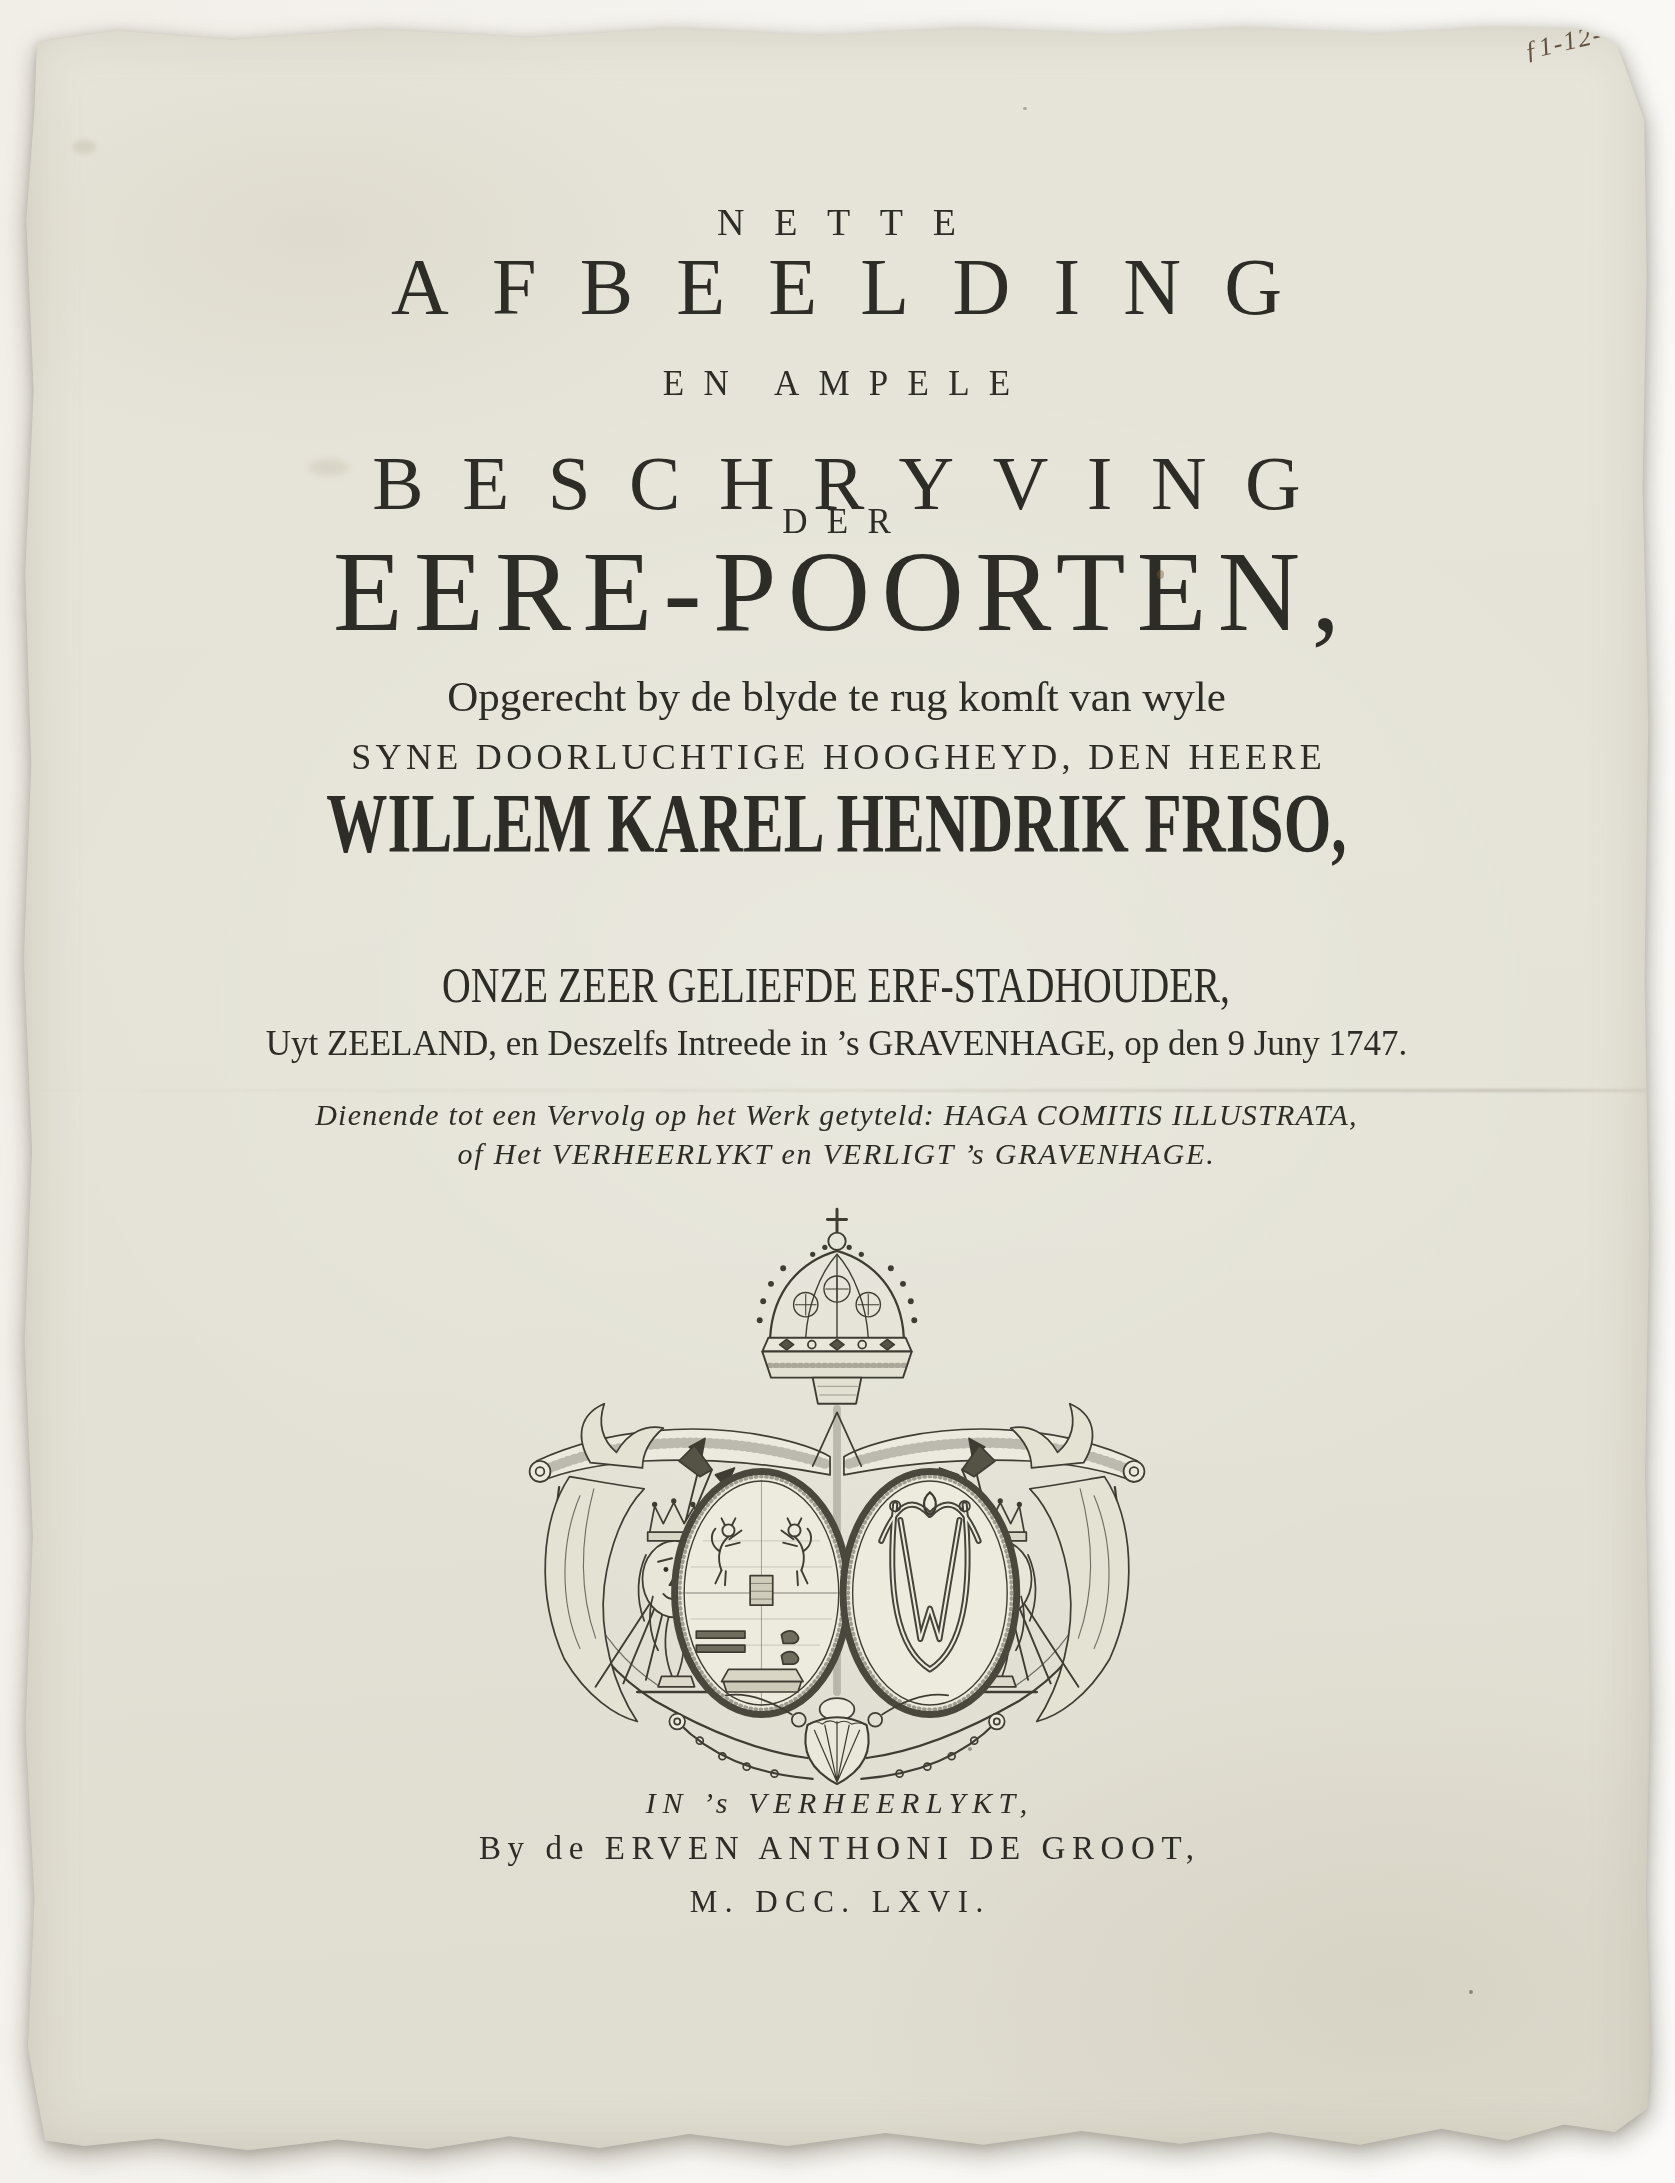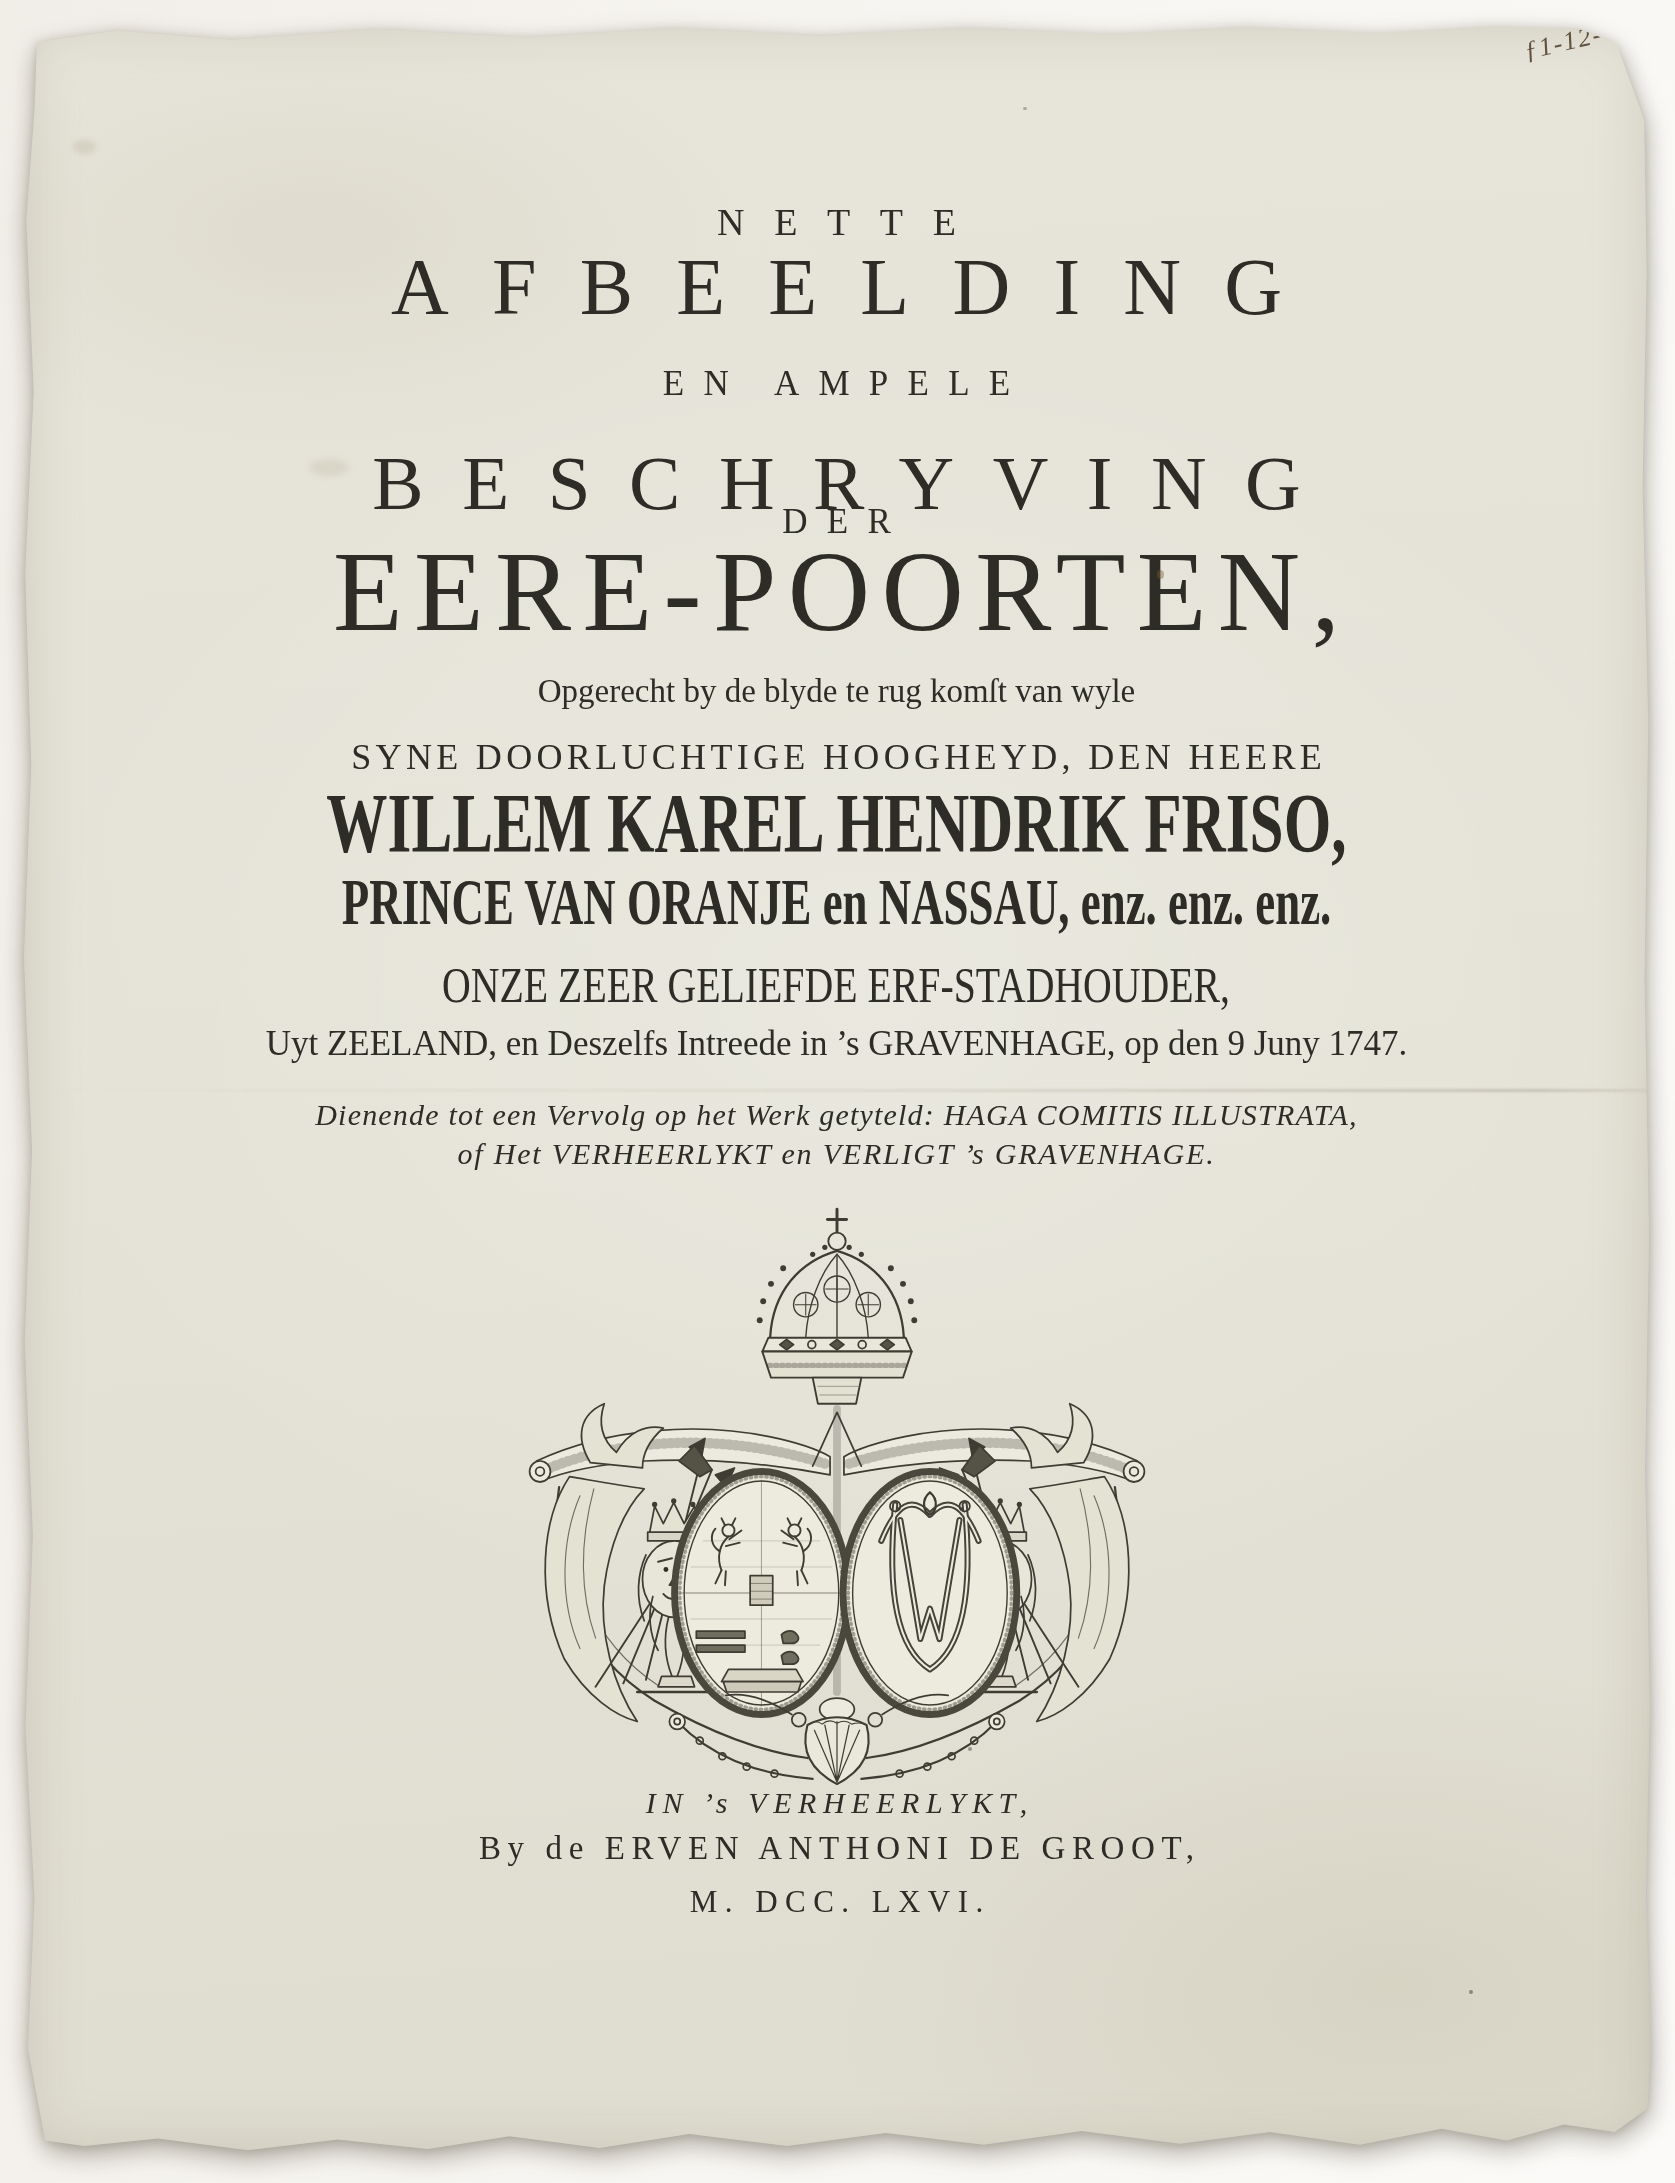--- a/index.html
+++ b/index.html
@@ -34,21 +34,21 @@
   .t-afb{top:229px;font-size:80px;letter-spacing:.54em;}
   .t-afb>span{margin-right:-.54em;}
   .t-enamp{top:348px;font-size:35px;letter-spacing:.55em;}
   .t-enamp>span{margin-right:-.55em;}
   .t-besch{top:383px;font-size:77px;letter-spacing:.5em;}
   .t-besch>span{margin-right:-.5em;margin-top:44px;}
   .t-der{top:486px;font-size:35px;letter-spacing:.55em;text-align:center;}
   .t-der>span{margin-right:-.55em;}
   .t-eere{top:517px;font-size:114px;letter-spacing:.1em;}
   .t-eere>span{margin-right:-.1em;}
-  .t-opger{top:657px;font-size:33px;}
+  .t-opger{top:657px;font-size:43px;}
   .t-syne{top:721px;font-size:36px;letter-spacing:.12em;}
   .t-syne>span{margin-right:-.12em;}
   .t-willem{top:763px;font-size:85px;font-weight:bold;}
   .t-willem>span{transform:scaleX(.72);}
   .t-prince{top:851px;font-size:66px;font-weight:bold;}
   .t-prince>span{transform:scaleX(.68);}
   .t-onze{top:942px;font-size:51px;}
   .t-onze>span{transform:scaleX(.78);}
   .t-uyt{top:1008px;font-size:35px;}
   .t-dien1{top:1082px;font-size:30px;font-style:italic;letter-spacing:.04em;}
@@ -86,21 +86,20 @@
       <div class="line lsfix t-nette"><span>NETTE</span></div>
       <div class="line lsfix t-afb"><span>AFBEELDING</span></div>
       <div class="line lsfix t-enamp"><span>EN AMPELE</span></div>
       <div class="line lsfix t-besch"><span>BESCHRYVING</span></div>
       <div class="line lsfix t-der"><span>DER</span></div>
       <div class="line lsfix t-eere"><span>EERE-POORTEN,</span></div>
 
       <div class="line t-opger">Opgerecht by de blyde te rug komſt van wyle</div>
       <div class="line lsfix t-syne"><span>SYNE DOORLUCHTIGE HOOGHEYD, DEN HEERE</span></div>
       <div class="line cond t-willem"><span>WILLEM KAREL HENDRIK FRISO,</span></div>
-      <div class="line cond t-prince"><span>PRINCE VAN ORANJE en NASSAU, enz. enz. enz.</span></div>
       <div class="line cond t-onze"><span>ONZE ZEER GELIEFDE ERF-STADHOUDER,</span></div>
       <div class="line t-uyt">Uyt ZEELAND, en Deszelfs Intreede in ’s GRAVENHAGE, op den 9 Juny 1747.</div>
 
       <div class="line t-dien1">Dienende tot een Vervolg op het Werk getyteld: HAGA COMITIS ILLUSTRATA,</div>
       <div class="line t-dien2">of Het VERHEERLYKT en VERLIGT ’s GRAVENHAGE.</div>
 
       <svg class="emblem" viewBox="0 0 760 676">
         <defs>
           <g id="sideL">
 

